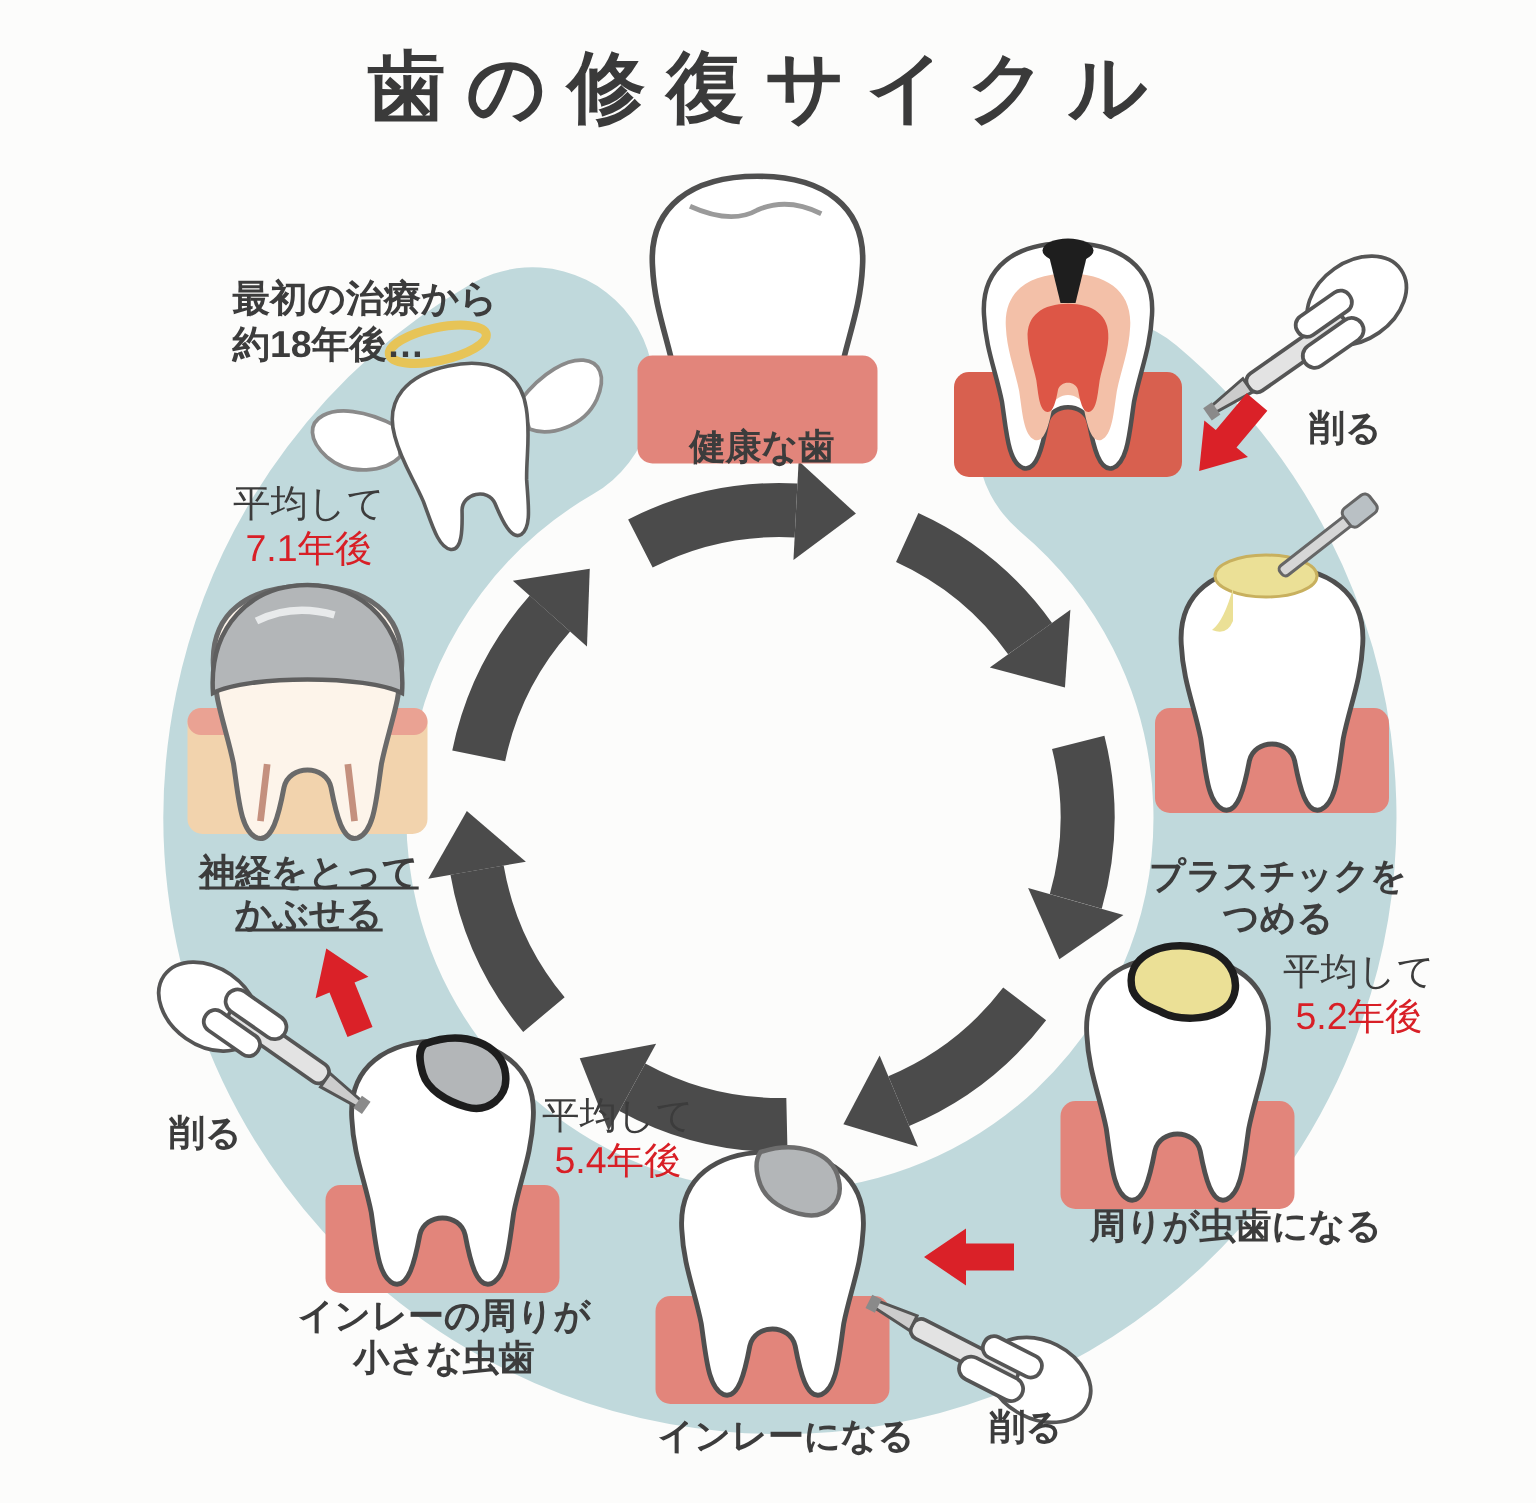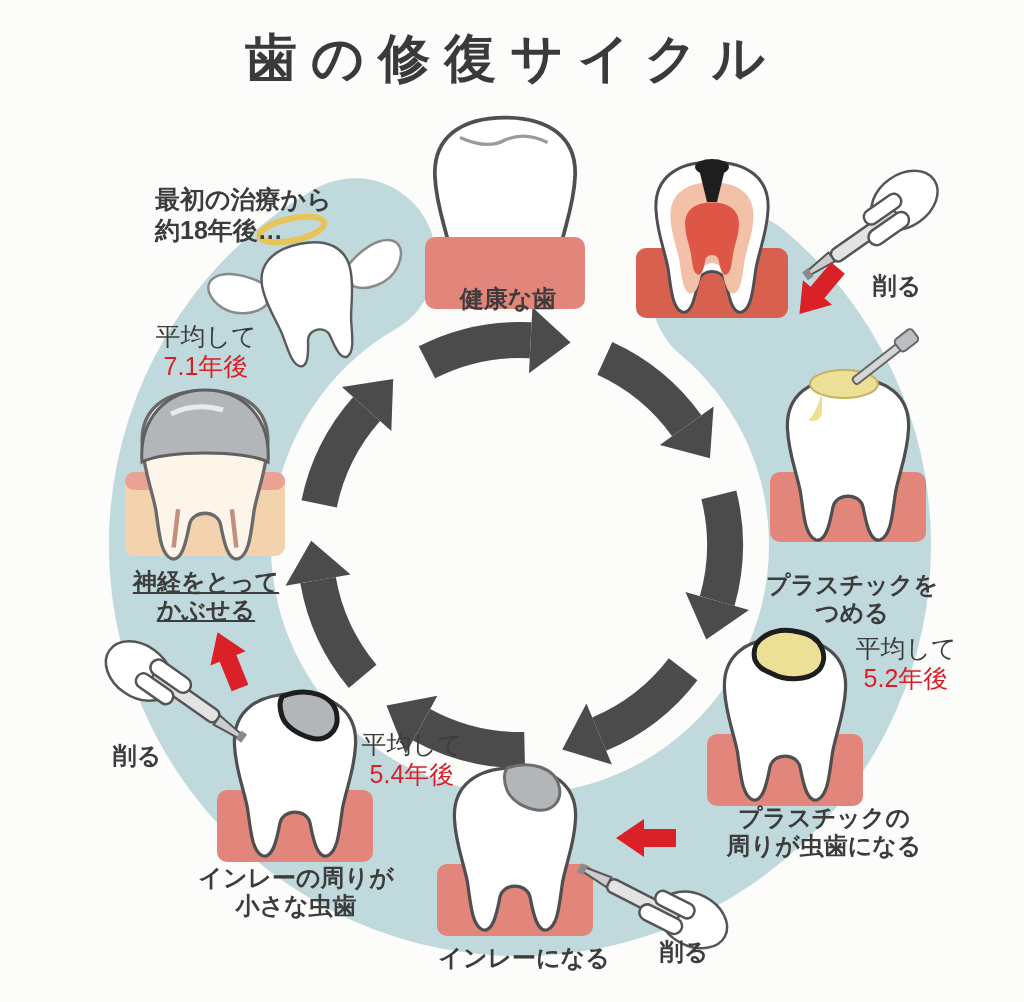--- a/index.html
+++ b/index.html
@@ -148,21 +148,20 @@
     <span>プラスチックを</span>
     <span>つめる</span>
   </div>
 
   <div class="stage-label avg" style="left:906px;top:634px;">
     <span>平均して</span>
     <span class="red">5.2年後</span>
   </div>
 
   <div class="stage-label" style="left:824px;top:804px;">
-    <span>プラスチックの</span>
     <span>周りが虫歯になる</span>
   </div>
 
   <div class="stage-label action-label" style="left:684px;top:938px;">
     <span>削る</span>
   </div>
 
   <div class="stage-label" style="left:524px;top:944px;">
     <span>インレーになる</span>
   </div>

